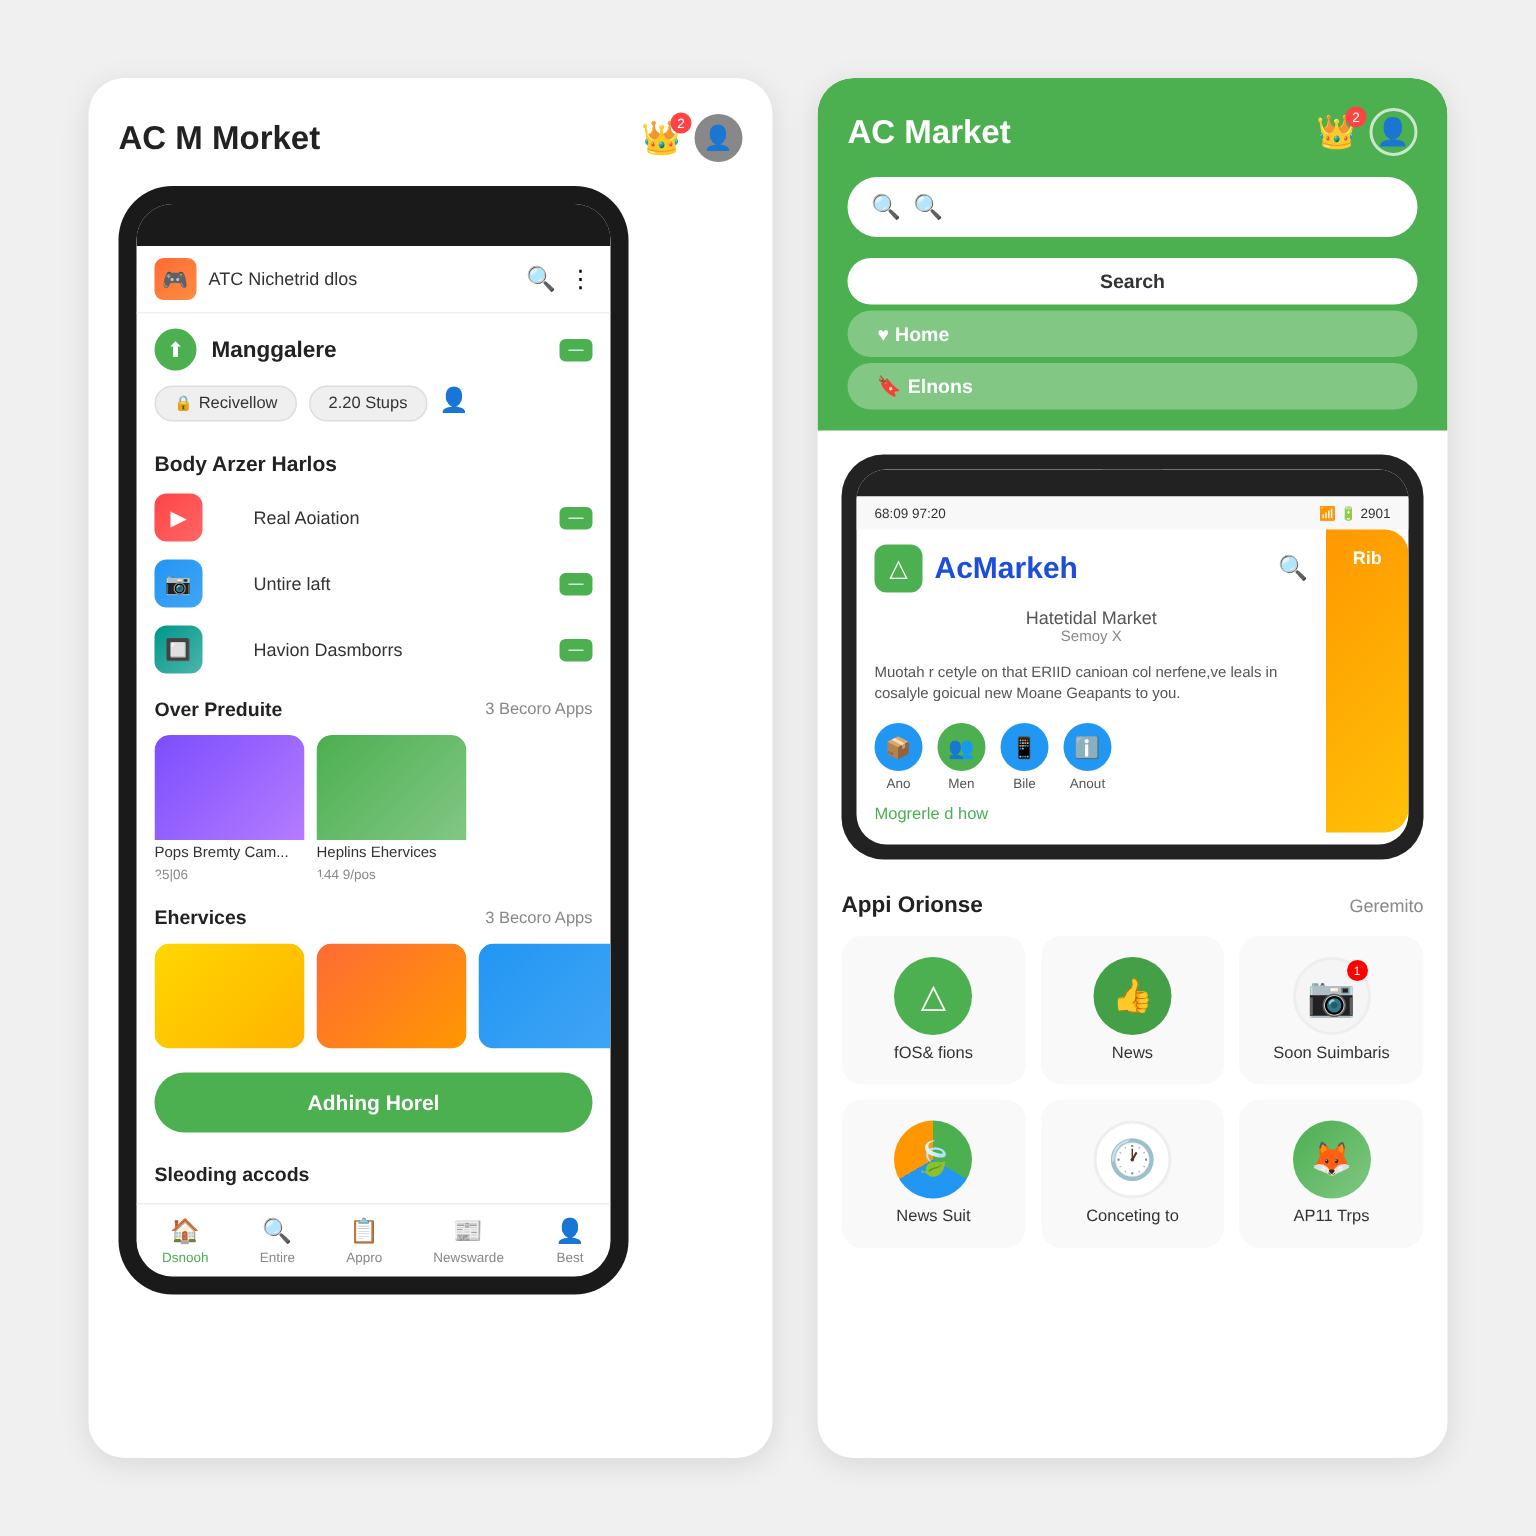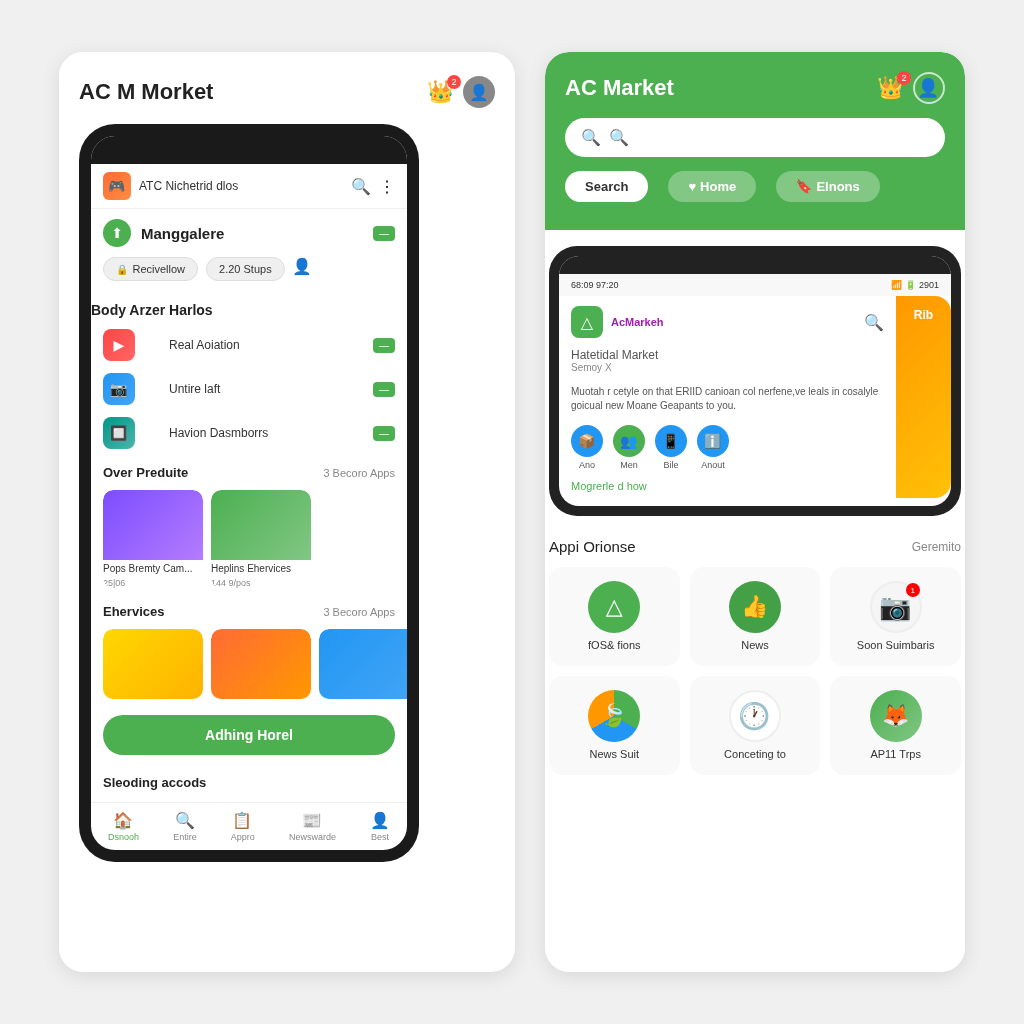--- a/index.html
+++ b/index.html
@@ -180,21 +180,21 @@
       padding: 5px 12px;
       font-size: 11px;
       color: #333;
       display: flex;
       align-items: center;
       gap: 4px;
     }
     .btn-outlined .lock-icon { font-size: 10px; color: #4CAF50; }
 
     .section-header-row {
-      padding: 12px 0 4px;
+      padding: 12px 12px 4px;
     }
     .section-header-row .sh-title {
       font-size: 14px;
       font-weight: 700;
       color: #222;
     }
 
     .app-list-item {
       display: flex;
       align-items: center;
@@ -331,22 +331,23 @@
       outline: none;
       flex: 1;
       font-size: 14px;
       color: #333;
       background: transparent;
     }
     .search-icon-right { color: #666; font-size: 16px; }
 
     .tab-row {
       display: flex;
-      gap: 20px;
-      padding-bottom: 28px;
+      gap: 4px;
+      padding-bottom: 14px;
+      flex-direction: column;
     }
     .tab-btn {
       border-radius: 20px;
       padding: 8px 20px;
       font-size: 13px;
       font-weight: 600;
       border: none;
       cursor: pointer;
     }
     .tab-btn.active {
@@ -355,21 +356,21 @@
     }
     .tab-btn.inactive {
       background: rgba(255,255,255,0.3);
       color: white;
       display: flex;
       align-items: center;
       gap: 4px;
     }
 
     .right-body {
-      padding: 0 4px 16px;
+      padding: 0 16px 16px;
     }
 
     
     .phone-mockup-right {
       background: #222;
       border-radius: 28px;
       padding: 10px;
       margin: 16px 0;
       width: 100%;
     }
@@ -401,32 +402,33 @@
       height: 32px;
       border-radius: 8px;
       background: #4CAF50;
       display: flex;
       align-items: center;
       justify-content: center;
       color: white;
       font-size: 16px;
     }
     .acm-title {
-      font-size: 11px;
+      font-size: 20px;
       font-weight: 700;
-      color: #a21caf;
+      color: #1d4ed8;
     }
     .acm-search {
       margin-left: auto;
       font-size: 16px;
       color: #555;
     }
 
     .market-info {
       padding: 4px 12px 6px;
+      text-align: center;
     }
     .market-name { font-size: 12px; color: #555; }
     .market-sub { font-size: 10px; color: #888; }
 
     .market-desc {
       padding: 6px 12px;
       font-size: 10px;
       color: #555;
       line-height: 1.4;
     }
@@ -456,21 +458,21 @@
       color: #4CAF50;
       font-size: 11px;
     }
 
     .appi-section-header {
       display: flex;
       justify-content: space-between;
       align-items: center;
       padding: 6px 0 8px;
     }
-    .appi-title { font-size: 15px; font-weight: 400; color: #222; }
+    .appi-title { font-size: 15px; font-weight: 700; color: #222; }
     .appi-sub { font-size: 12px; color: #888; }
 
     .apps-grid {
       display: grid;
       grid-template-columns: repeat(3, 1fr);
       gap: 10px;
       margin-top: 4px;
     }
     .app-grid-item {
       background: #f9f9f9;

